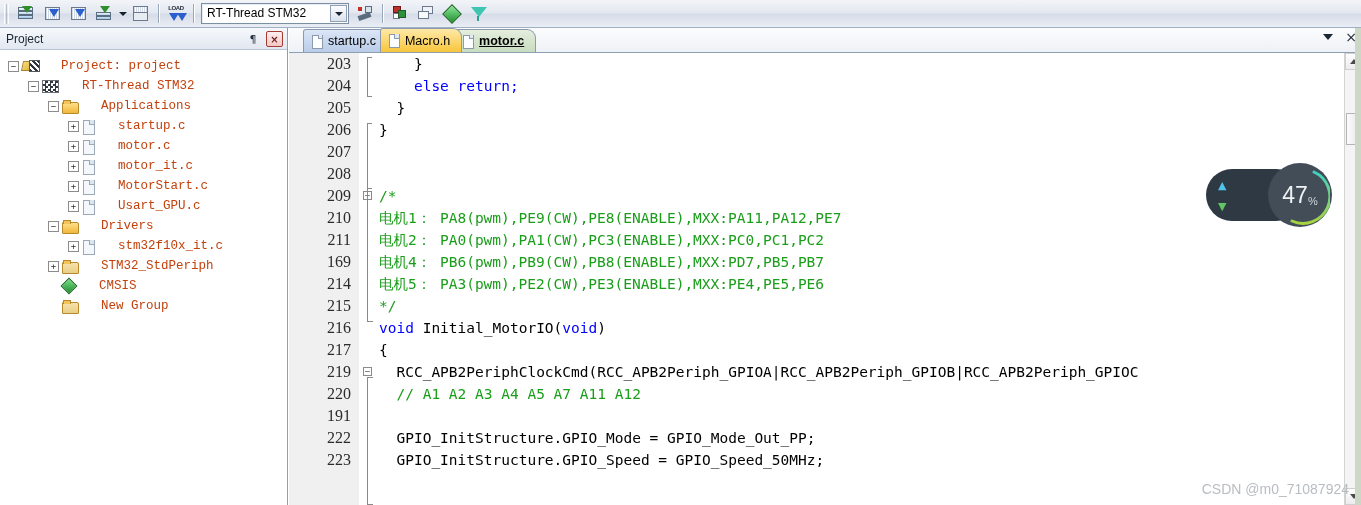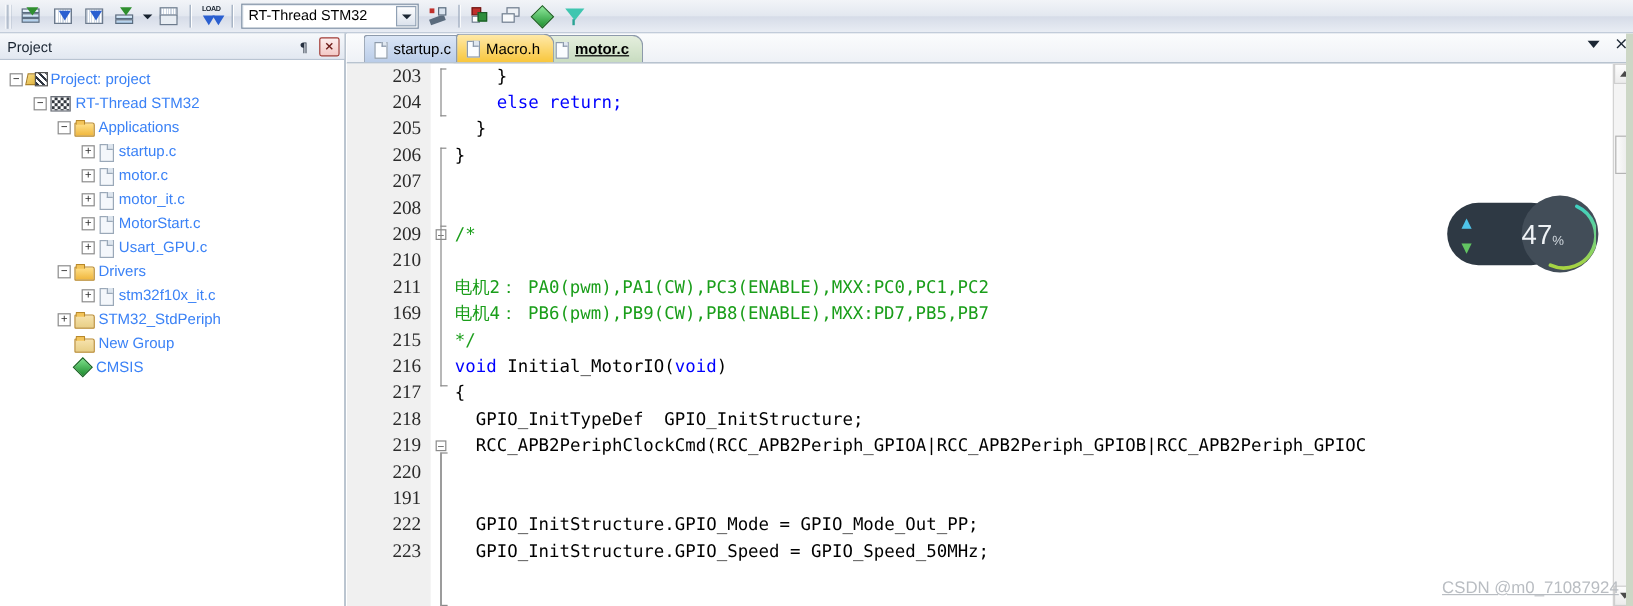--- a/index.html
+++ b/index.html
@@ -76,21 +76,21 @@
   .pin-btn{ position:absolute; right:26px; top:3px; width:16px;height:16px;
      display:flex;align-items:center;justify-content:center; font-size:11px; color:#263040;
      font-family:"DejaVu Sans",sans-serif;}
   .close-btn{ position:absolute; right:4px; top:3px; width:17px;height:16px;
      background:linear-gradient(to bottom,#fdeeee,#f3c9c6); border:1px solid #a33a33;
      display:flex;align-items:center;justify-content:center; font-size:10px;color:#6d1b18;
      font-family:"DejaVu Sans",sans-serif; font-weight:bold; border-radius:2px;}
 
   .tree { padding:6px 0 0 0; font-size:12.5px; color:#000; }
   .tnode { display:flex; align-items:center; height:20px; white-space:nowrap; position:relative; }
-  .tnode .lbl { font-size:12.5px; color:#3b82f6; font-family:Liberation Sans, sans-serif; }
+  .tnode .lbl { font-size:12.5px; color:#c2410c; font-family:Liberation Mono, monospace;margin-left:19px; }
   .expander { width:11px;height:11px; border:1px solid #8c8c8c; background:#fff;
      display:flex;align-items:center;justify-content:center; font-size:9px; line-height:9px;
      color:#333; margin-right:3px; font-family:"DejaVu Sans Mono",monospace; flex:0 0 auto;}
   .nub { width:11px; height:11px; margin-right:3px; flex:0 0 auto; }
   .folder { width:16px;height:13px; margin-right:4px; flex:0 0 auto; position:relative;}
   .folder::before{content:"";position:absolute;left:0;top:2px;width:15px;height:10px;
      background:linear-gradient(to bottom,#ffe08a,#f0b73d); border:1px solid #b8882a; border-radius:1px 2px 1px 1px;}
   .folder::after{content:"";position:absolute;left:1px;top:0px;width:6px;height:3px;
      background:#f3c45a;border:1px solid #b8882a;border-bottom:none;border-radius:1px 1px 0 0;}
   .folder.gray::before{background:linear-gradient(to bottom,#f6e2ad,#e8cf86);}
@@ -185,26 +185,26 @@
   .netw .ar { width:12px; font-size:11px; line-height:11px; font-family:"DejaVu Sans",sans-serif; }
   .netw .ar.up { color:#4fc3e8; }
   .netw .ar.dn { color:#62c462; }
   .netw .val { flex:1; text-align:right; color:#eef2f5; font-size:12px;
      font-family:"Liberation Sans",sans-serif; padding-right:1px; }
   .netw .unit { color:#b7c0c9; font-size:9px; font-family:"Liberation Sans",sans-serif; }
   .netw .gauge { position:absolute; right:0; top:0; width:64px; height:64px;
      border-radius:50%; background:#424d58; }
   .netw .gauge .ring { position:absolute; left:2px; top:2px; width:60px; height:60px; }
   .netw .pct { position:absolute; left:0; top:0; width:64px; height:64px;
-     display:flex; align-items:center; color:#eef2f5;
+     display:flex; align-items:center; justify-content:center; color:#eef2f5;
      font-size:23px; font-family:"Liberation Sans",sans-serif; }
   .netw .pctsign { font-size:11px; color:#cfd6dc; align-self:flex-end; padding-bottom:20px; }
 
   .watermark { position:absolute; right:12px; bottom:8px; font-size:14px; color:#b9bdc2;
-     font-family:"Liberation Sans", sans-serif;text-decoration:underline; }
+     font-family:"Liberation Sans", sans-serif; }
 </style>
 </head>
 <body>
 
 <div id="app">
 
   <div class="toolbar">
     <div class="tb-grip"></div>
 
     <div class="tb-btn">
@@ -359,27 +359,27 @@
           <div class="fileic"></div>
           <span class="lbl">stm32f10x_it.c</span>
         </div>
         <div class="tnode" style="padding-left: 48px;">
           <div class="expander">+</div>
           <div class="folder gray"></div>
           <span class="lbl">STM32_StdPeriph</span>
         </div>
         <div class="tnode" style="padding-left: 48px;">
           <div class="nub"></div>
+          <div class="diamic"></div>
+          <span class="lbl">CMSIS</span>
+        </div>
+        <div class="tnode" style="padding-left: 48px;">
+          <div class="nub"></div>
           <div class="folder gray"></div>
           <span class="lbl">New Group</span>
-        </div>
-        <div class="tnode" style="padding-left: 48px;">
-          <div class="nub"></div>
-          <div class="diamic"></div>
-          <span class="lbl">CMSIS</span>
         </div>
       </div>
   </div>
 
   <div class="editor-area">
 
     <div class="tabbar">
       <div class="tab t-blue">
         <span class="ficon"></span>
         <span class="tlbl">startup.c</span>
@@ -409,29 +409,29 @@
         <div class="bracket" style="top:324px;height:128px;border-left:1px solid #8a8a8a;width:0;"></div>
       </div>
       <div class="code-lines" id="code-root">
           <div class="cline"><div class="lnum">203</div><div class="ctext"><span class="plain">    }</span></div></div>
           <div class="cline"><div class="lnum">204</div><div class="ctext"><span class="kw">    else return;</span></div></div>
           <div class="cline"><div class="lnum">205</div><div class="ctext"><span class="plain">  }</span></div></div>
           <div class="cline"><div class="lnum">206</div><div class="ctext"><span class="plain">}</span></div></div>
           <div class="cline"><div class="lnum">207</div><div class="ctext"><span class="plain"></span></div></div>
           <div class="cline"><div class="lnum">208</div><div class="ctext"><span class="plain"></span></div></div>
           <div class="cline"><div class="lnum">209</div><div class="ctext"><span class="cmt">/*</span></div></div>
-          <div class="cline"><div class="lnum">210</div></div>
+          <div class="cline"><div class="lnum">210</div><div class="ctext"><span class="cmt">电机1： PA8(pwm),PE9(CW),PE8(ENABLE),MXX:PA11,PA12,PE7</span></div></div>
           <div class="cline"><div class="lnum">211</div><div class="ctext"><span class="cmt">电机2： PA0(pwm),PA1(CW),PC3(ENABLE),MXX:PC0,PC1,PC2</span></div></div>
           <div class="cline"><div class="lnum">169</div><div class="ctext"><span class="cmt">电机4： PB6(pwm),PB9(CW),PB8(ENABLE),MXX:PD7,PB5,PB7</span></div></div>
+          <div class="cline"><div class="lnum">214</div><div class="ctext"><span class="cmt">电机5： PA3(pwm),PE2(CW),PE3(ENABLE),MXX:PE4,PE5,PE6</span></div></div>
           <div class="cline"><div class="lnum">215</div><div class="ctext"><span class="cmt">*/</span></div></div>
           <div class="cline"><div class="lnum">216</div><div class="ctext"><span class="kw">void </span><span class="plain">Initial_MotorIO(</span><span class="kw">void</span><span class="plain">)</span></div></div>
           <div class="cline"><div class="lnum">217</div><div class="ctext"><span class="plain">{</span></div></div>
-          <div class="cline"><div class="lnum">218</div><div class="ctext"><span class="plain">  GPIO_InitTypeDef  GPIO_InitStructure;</span></div></div>
           <div class="cline"><div class="lnum">219</div><div class="ctext"><span class="plain">  RCC_APB2PeriphClockCmd(RCC_APB2Periph_GPIOA|RCC_APB2Periph_GPIOB|RCC_APB2Periph_GPIOC</span></div></div>
-          <div class="cline"><div class="lnum">220</div></div>
+          <div class="cline"><div class="lnum">220</div><div class="ctext"><span class="cmt">  // A1 A2 A3 A4 A5 A7 A11 A12</span></div></div>
           <div class="cline"><div class="lnum">191</div></div>
           <div class="cline"><div class="lnum">222</div><div class="ctext"><span class="plain">  GPIO_InitStructure.GPIO_Mode = GPIO_Mode_Out_PP;</span></div></div>
           <div class="cline"><div class="lnum">223</div><div class="ctext"><span class="plain">  GPIO_InitStructure.GPIO_Speed = GPIO_Speed_50MHz;</span></div></div>
         </div>
     </div>
 
     <div class="vscroll">
       <div class="vs-up"></div>
       <div class="vs-thumb"></div>
       <div class="vs-dn"></div>

